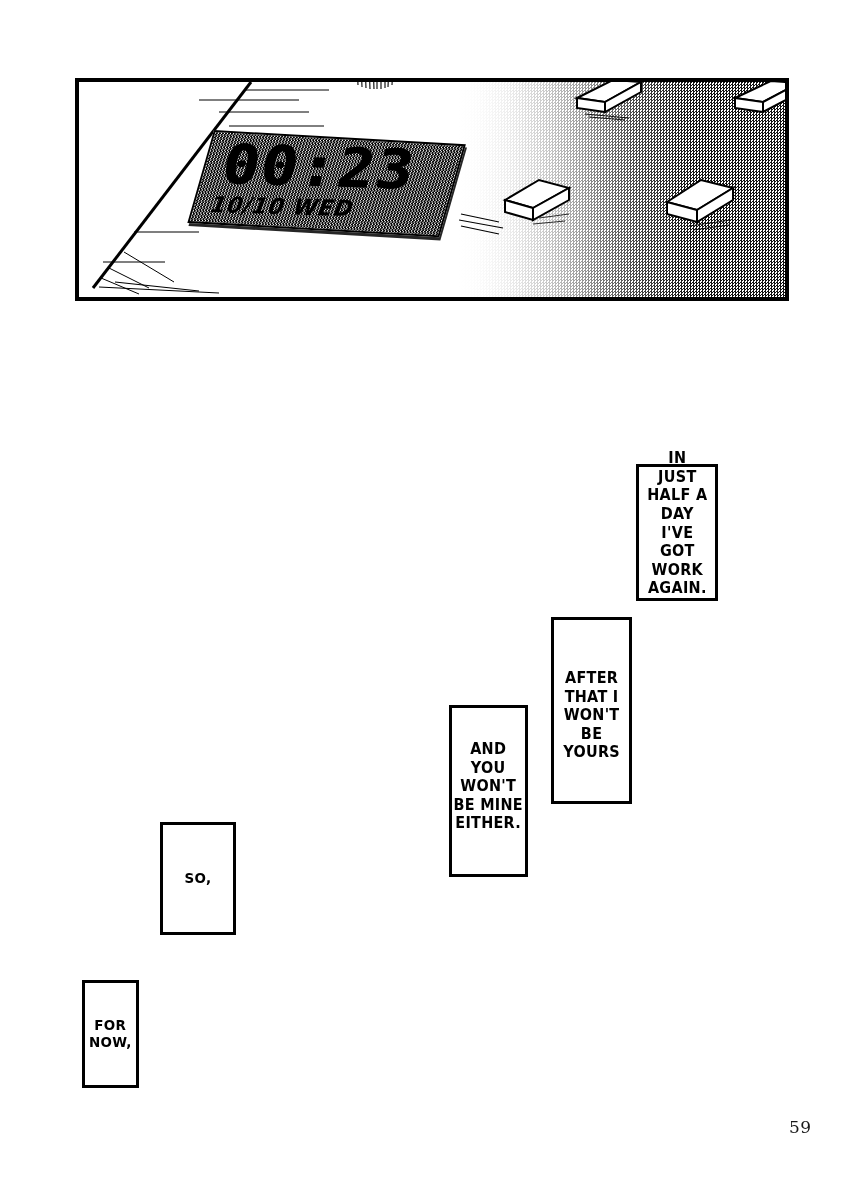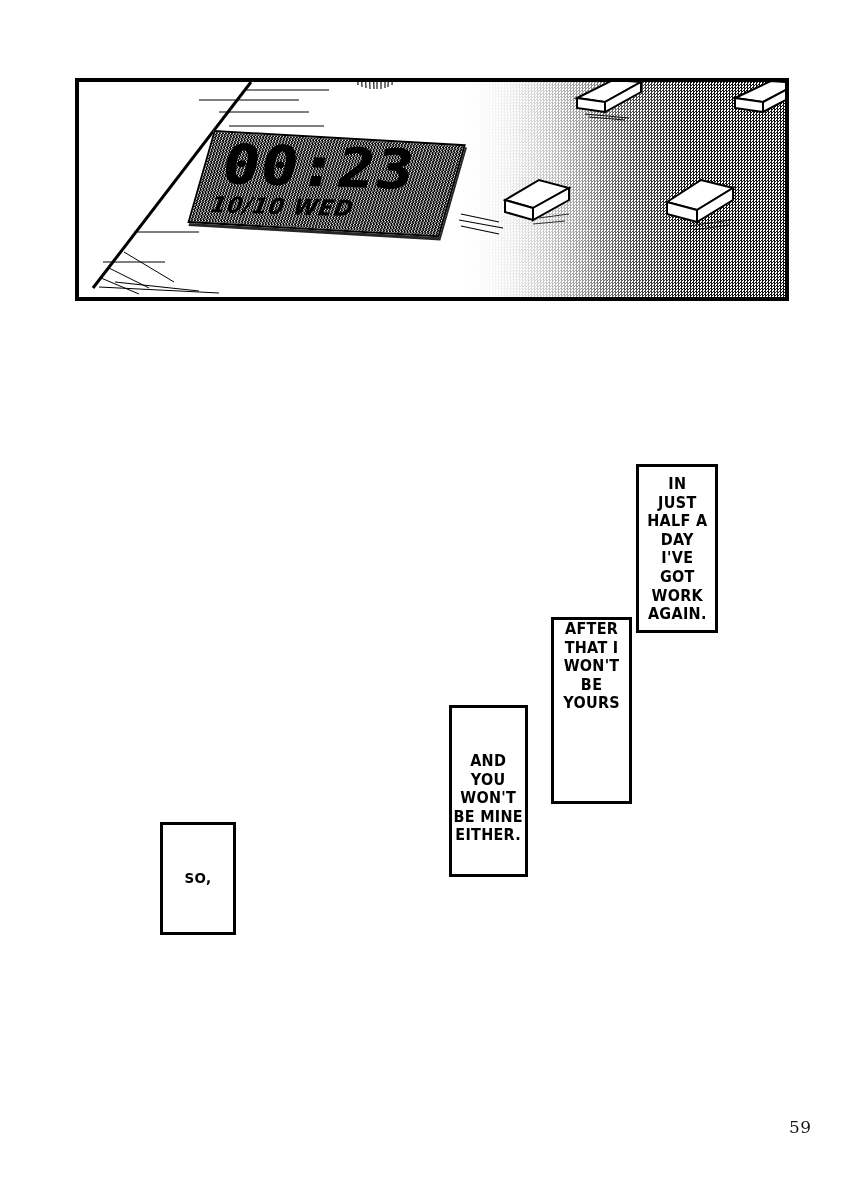--- a/index.html
+++ b/index.html
@@ -136,23 +136,23 @@
   .caption .txt {
     text-align: center;
     font-weight: 700;
     font-size: 15px;
     line-height: 1.24;
     letter-spacing: 0.3px;
     white-space: pre-line;
     transform: scaleX(0.96);
   }
 
-  .cap-work   { left: 636px; top: 464px; width: 82px;  height: 169px; align-items: flex-start; padding-top: 8px; }
-  .cap-yours  { left: 551px; top: 617px; width: 81px;  height: 187px; align-items: flex-start; }
-  .cap-mine   { left: 449px; top: 705px; width: 79px;  height: 172px; align-items: flex-start; padding-top: 44px; }
+  .cap-work   { left: 636px; top: 464px; width: 82px;  height: 137px; align-items: flex-end; padding-top: 8px; }
+  .cap-yours  { left: 551px; top: 617px; width: 81px;  height: 187px; align-items: flex-start; padding-top: 49px; }
+  .cap-mine   { left: 449px; top: 705px; width: 79px;  height: 172px; align-items: flex-start; padding-top: 32px; }
   .cap-so     { left: 160px; top: 822px; width: 76px;  height: 113px; align-items: center; }
   .cap-fornow { left: 82px;  top: 980px; width: 57px;  height: 108px; align-items: center; }
 
   .cap-so .txt, .cap-fornow .txt { font-size: 14px; }
 
   
   .page-number {
     position: absolute;
     left: 789px;
     top: 1117px;
@@ -285,16 +285,20 @@
 YOU
 WON'T
 BE MINE
 EITHER.</div>
   </div>
 
   <div class="caption cap-so">
     <div class="txt">SO,</div>
   </div>
 
+  <div class="caption cap-fornow">
+    <div class="txt">FOR
+NOW,</div>
+  </div>
 
   <div class="page-number">59</div>
 
 </div>
 
 </body></html>

